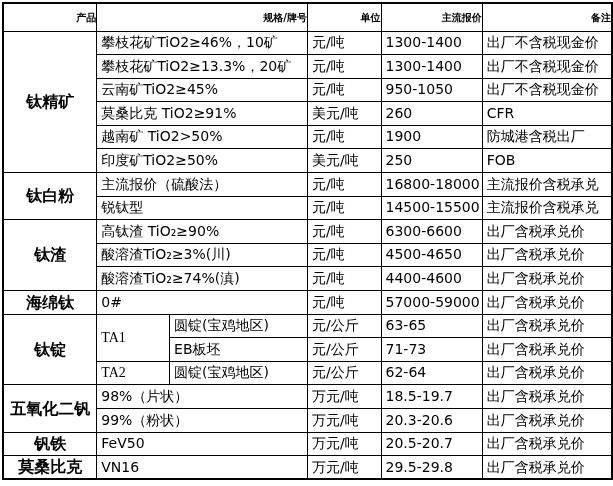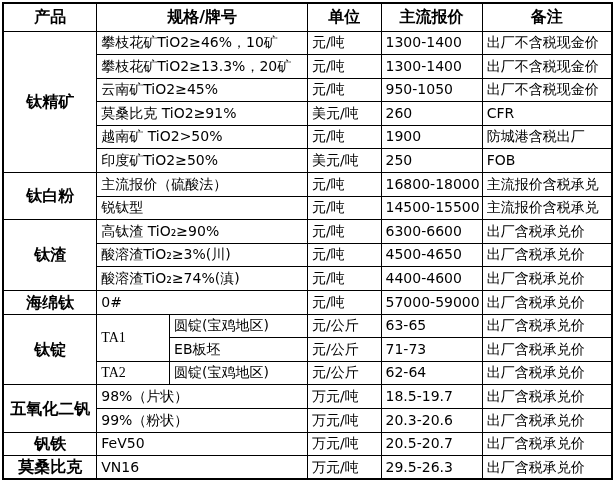--- a/index.html
+++ b/index.html
@@ -24,22 +24,22 @@
     border: 1px solid #000000;
     overflow: hidden;
     white-space: nowrap;
     line-height: 1.1;
     vertical-align: middle;
   }
   thead tr { height: 28px; }
   tbody tr { height: 23.6px; }
   th {
     font-weight: bold;
-    font-size: 16px;
-    text-align: center;
+    font-size: 10px;
+    text-align: right;
     padding: 0;
   }
   td {
     font-size: 14px;
     text-align: left;
     padding: 0 2px 0 4px;
   }
   td.product-cell {
     font-weight: bold;
     font-size: 16px;
@@ -189,18 +189,18 @@
       <td class="product-cell">钒铁</td>
       <td colspan="2">FeV50</td>
       <td>万元/吨</td>
       <td>20.5-20.7</td>
       <td>出厂含税承兑价</td>
     </tr>
     <tr>
       <td class="product-cell">莫桑比克</td>
       <td colspan="2">VN16</td>
       <td>万元/吨</td>
-      <td>29.5-26.3</td>
+      <td>29.5-29.8</td>
       <td>出厂含税承兑价</td>
     </tr>
   </tbody>
 </table>
 </div>
 
 </body></html>

